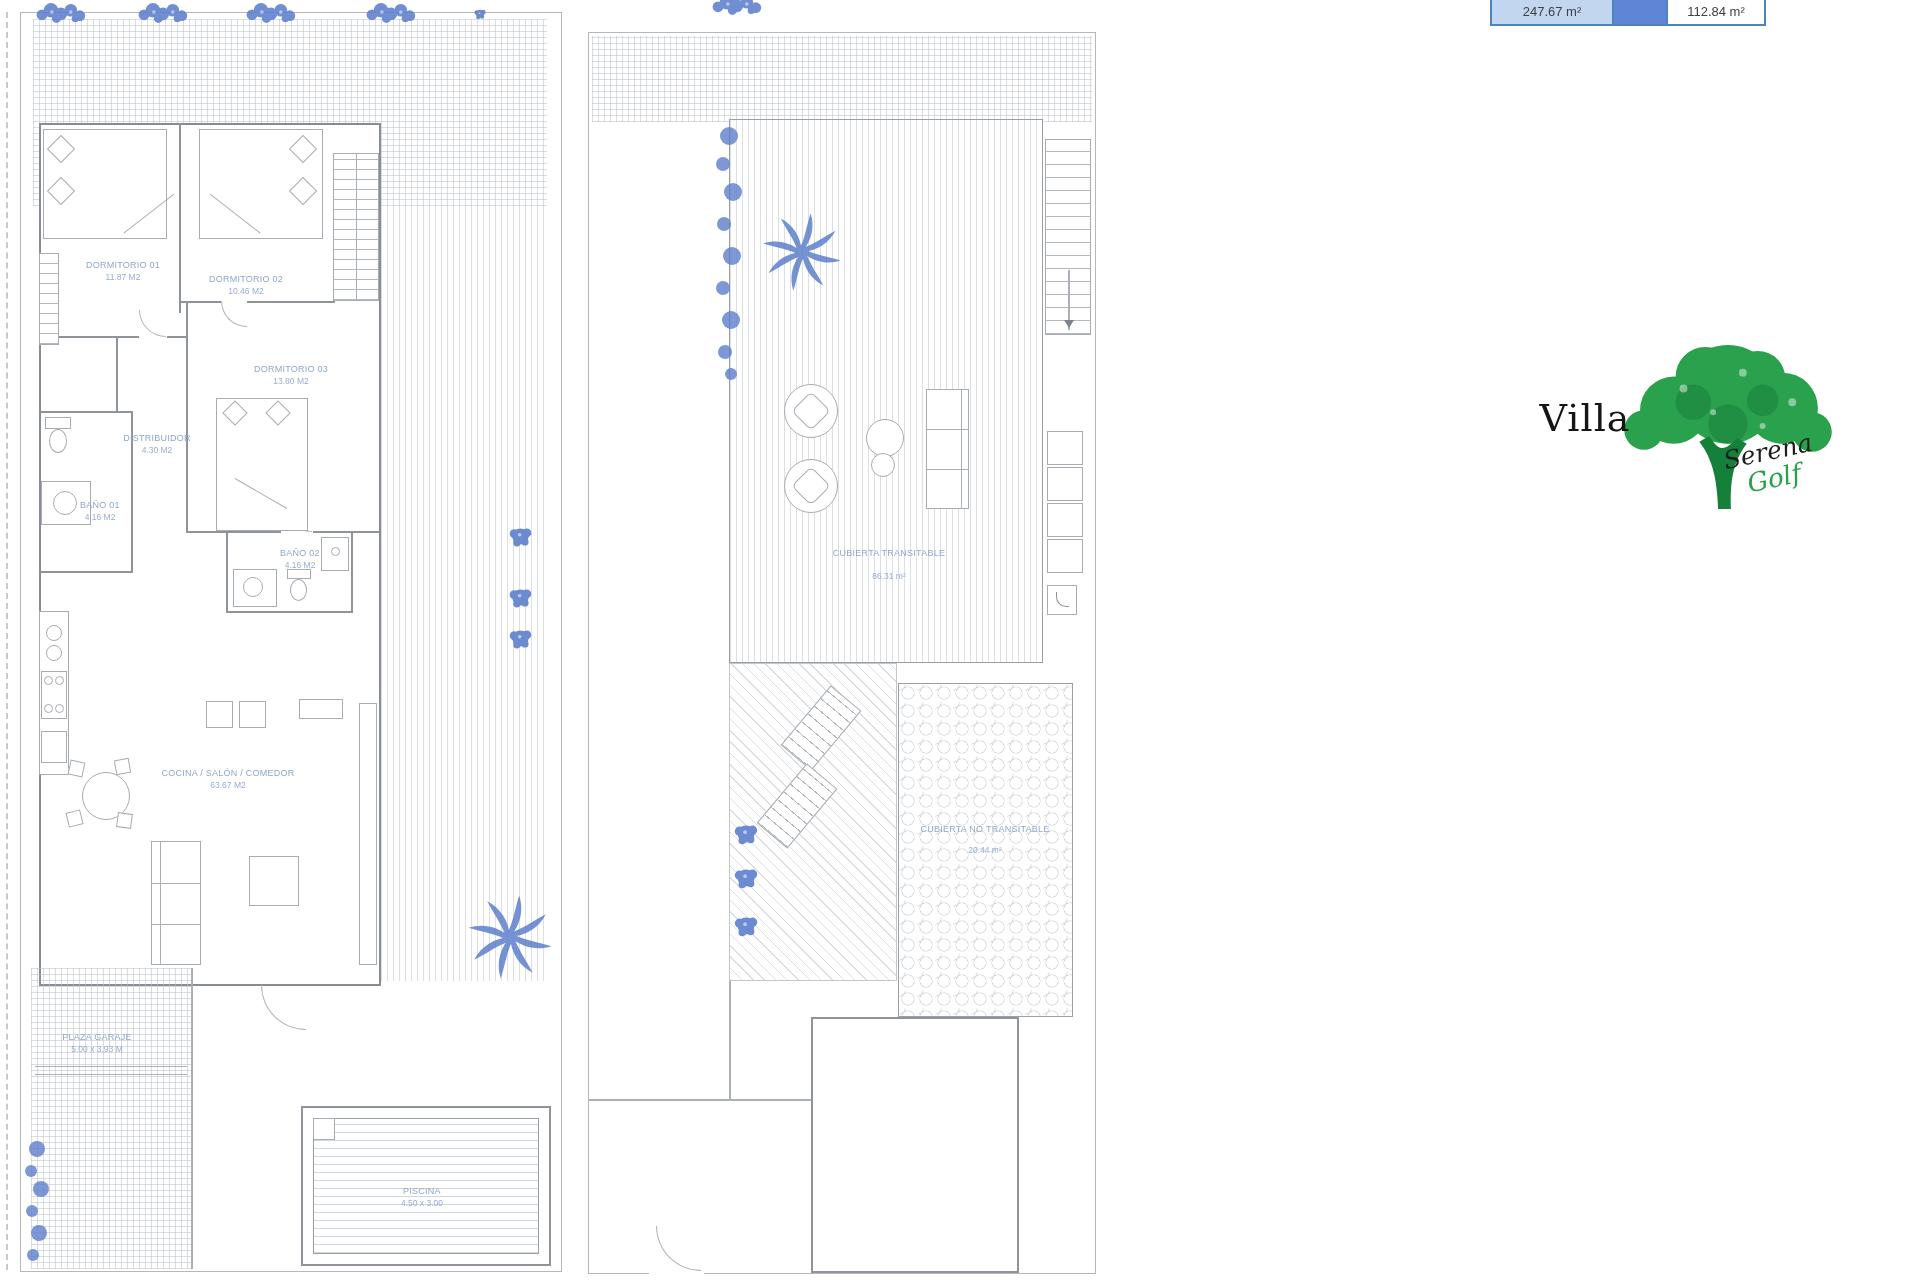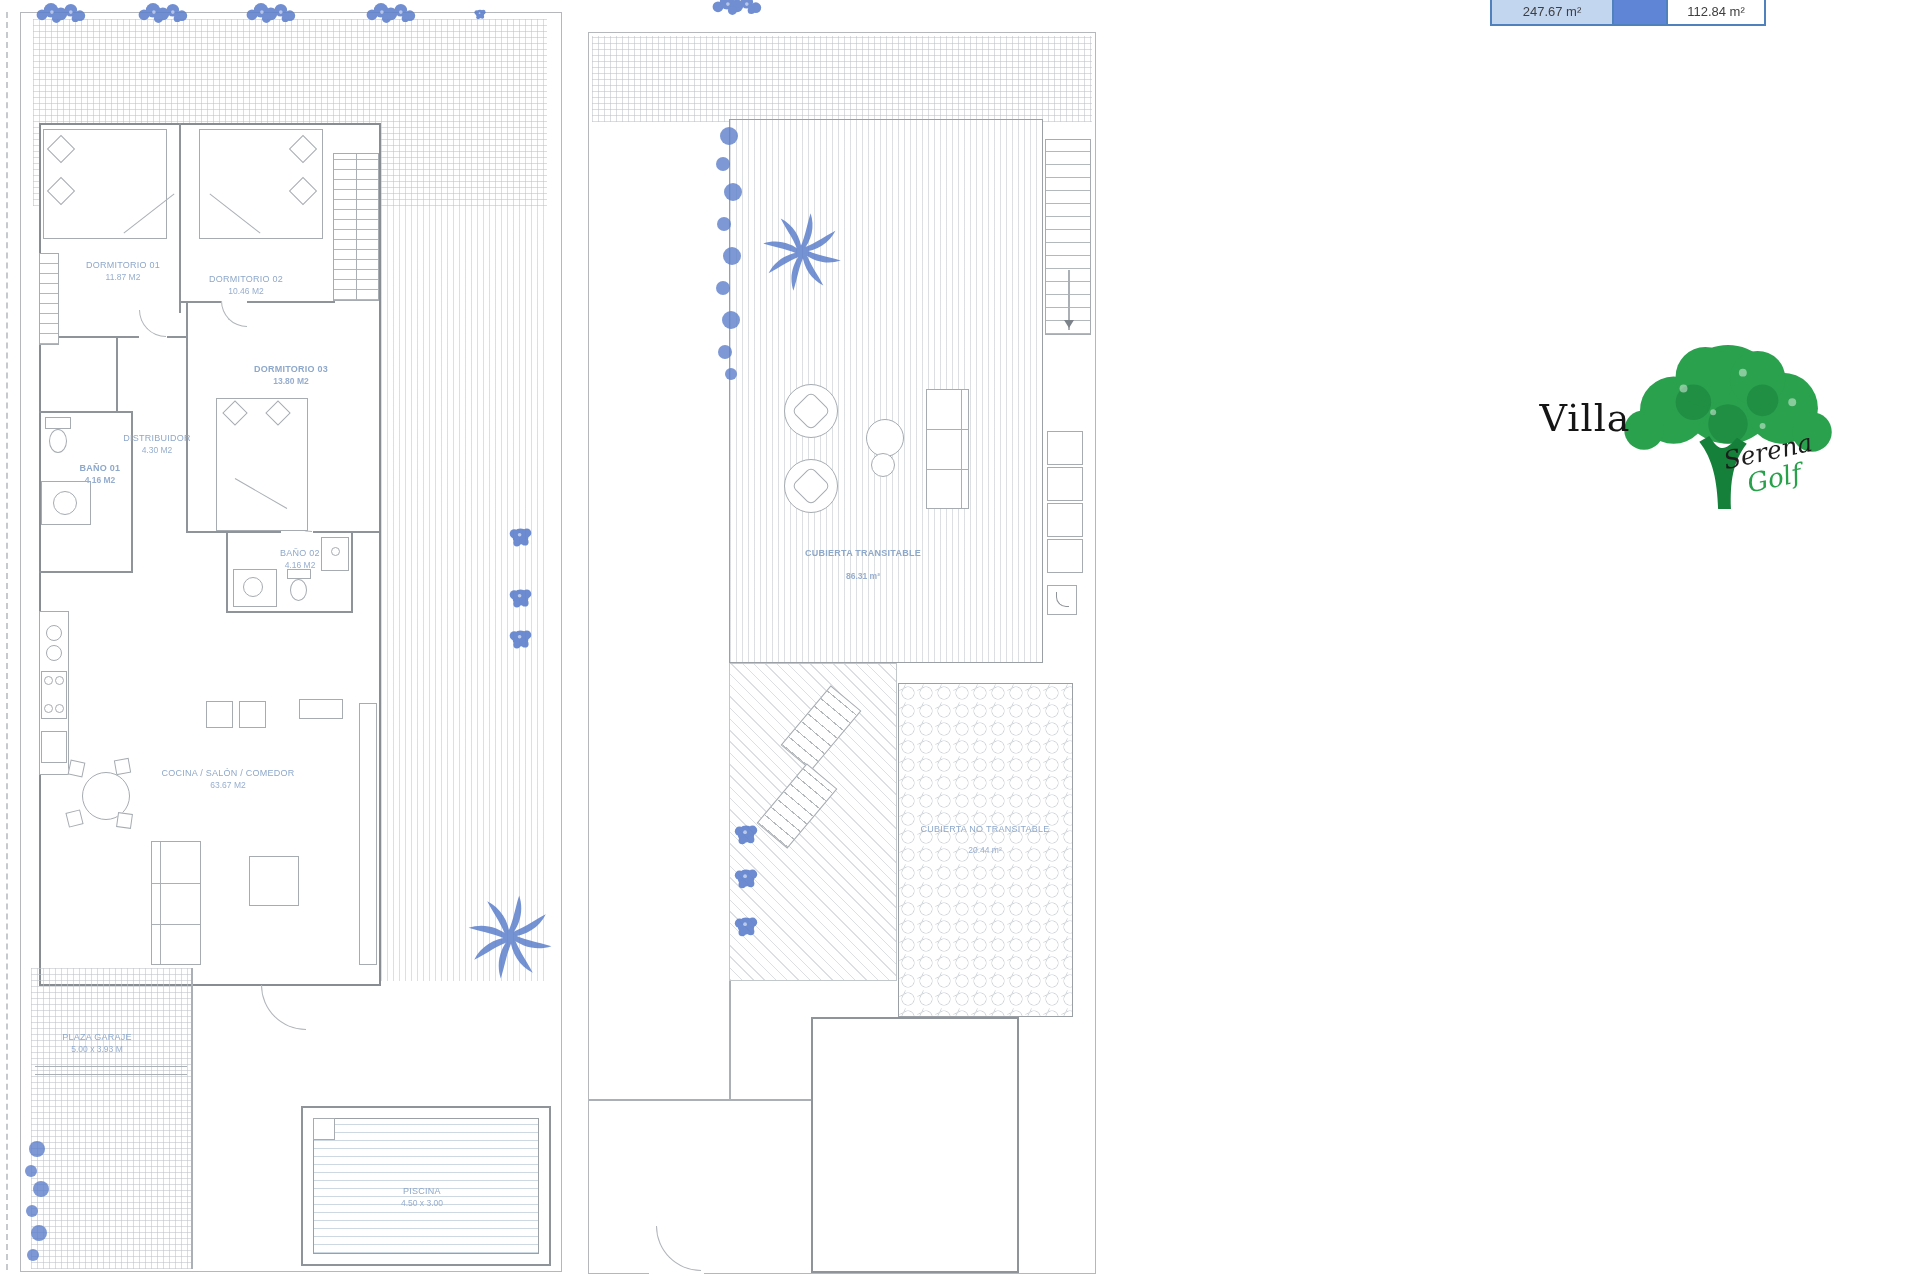--- a/index.html
+++ b/index.html
@@ -262,29 +262,29 @@
       </svg>
 
     <div class="room-label" style="left:102px;top:248px;">
       <div class="rl-name">DORMITORIO 01</div>
       <div class="rl-area">11.87 M2</div>
     </div>
     <div class="room-label" style="left:225px;top:262px;">
       <div class="rl-name">DORMITORIO 02</div>
       <div class="rl-area">10.46 M2</div>
     </div>
-    <div class="room-label" style="left:270px;top:352px;font-weight:bold;">
+    <div class="room-label" style="left:270px;top:352px;">
       <div class="rl-name">DORMITORIO 03</div>
       <div class="rl-area">13.80 M2</div>
     </div>
     <div class="room-label" style="left:136px;top:376px;margin-top:45px;">
       <div class="rl-name">DISTRIBUIDOR</div>
       <div class="rl-area">4.30 M2</div>
     </div>
-    <div class="room-label" style="left:79px;top:451px;font-weight:bold;">
+    <div class="room-label" style="left:79px;top:488px;">
       <div class="rl-name">BAÑO 01</div>
       <div class="rl-area">4.16 M2</div>
     </div>
     <div class="room-label" style="left:279px;top:536px;">
       <div class="rl-name">BAÑO 02</div>
       <div class="rl-area">4.16 M2</div>
     </div>
     <div class="room-label" style="left:207px;top:756px;">
       <div class="rl-name">COCINA / SALÓN / COMEDOR</div>
       <div class="rl-area">63.67 M2</div>
@@ -356,21 +356,21 @@
       </svg>
 
     <div class="abs hatch-peb" style="left:309px;top:650px;width:175px;height:334px;border:1.5px solid #9aa0a6;box-sizing:border-box;"></div>
 
     <div class="wline" style="left:0;top:1066px;width:222px;height:1.5px;"></div>
     <div class="wline" style="left:140px;top:948px;width:1.5px;height:118px;"></div>
     <div class="abs" style="left:222px;top:984px;width:208px;height:256px;border:2px solid #8f949a;background:#fff;box-sizing:border-box;"></div>
     <div class="abs" style="left:60px;top:1236px;width:55px;height:5px;background:#fff;"></div>
     <div class="arc" style="left:67px;top:1193px;width:45px;height:45px;"></div>
 
-    <div class="room-label" style="left:274px;top:516px;font-weight:bold;">
+    <div class="room-label" style="left:300px;top:516px;">
       <div class="rl-name">CUBIERTA TRANSITABLE</div>
       <div class="rl-area" style="margin-top:14px;">86.31 m²</div>
     </div>
     <div class="room-label" style="left:396px;top:792px;">
       <div class="rl-name">CUBIERTA NO TRANSITABLE</div>
       <div class="rl-area" style="margin-top:12px;">20.44 m²</div>
     </div>
   </div>
 
   <div class="summary" style="left:1490px;top:-18px;height:44px;">

